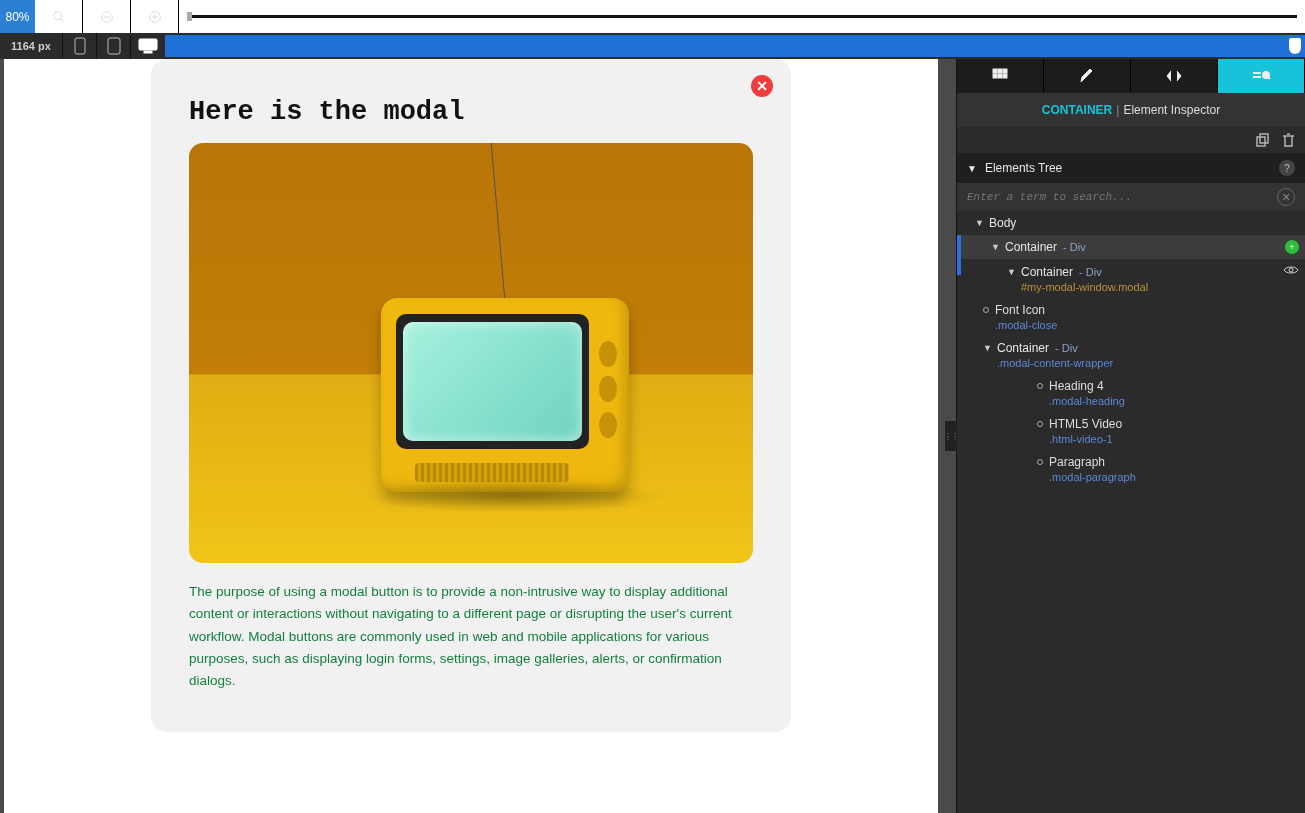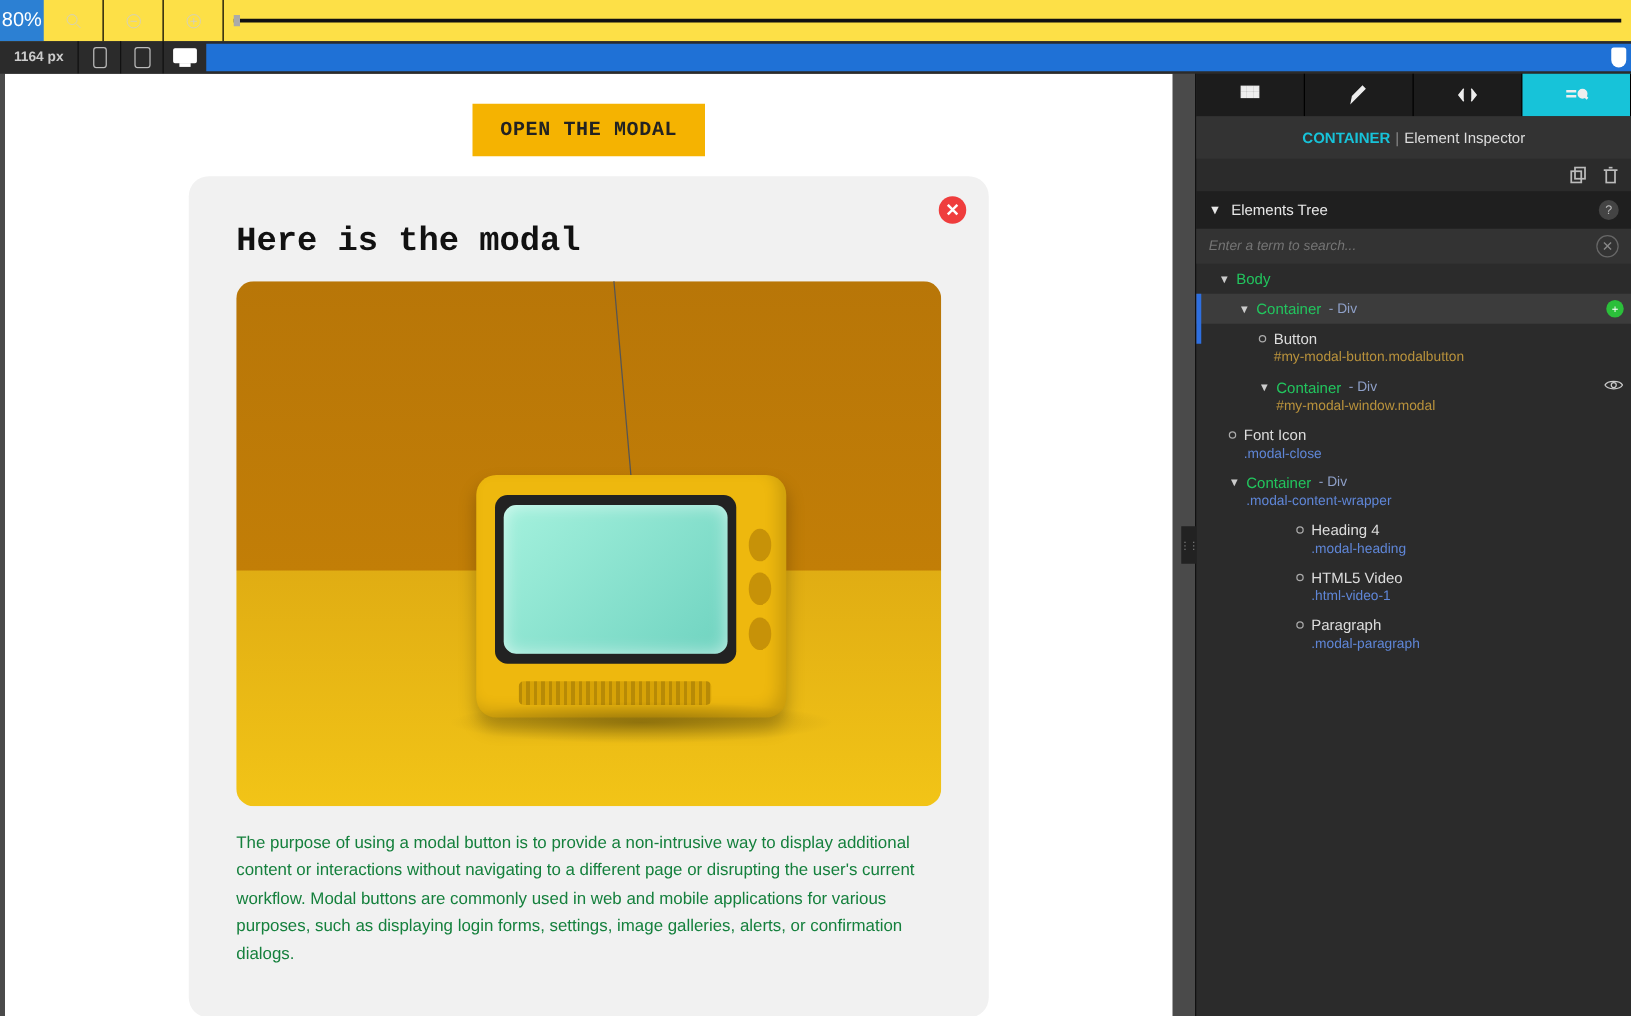--- a/index.html
+++ b/index.html
@@ -1,20 +1,20 @@
 <!DOCTYPE html>
 <html><head>
 <meta charset="utf-8">
 <style>
 * { box-sizing: border-box; margin: 0; padding: 0; }
 html,body { width:100%; height:100%; font-family: -apple-system, "Segoe UI", Helvetica, Arial, sans-serif; color:#e8e8e8; background:#333;}
 body { display:flex; flex-direction:column; height:813px; width:1305px; overflow:hidden;}
 
 
-.topbar1 { height:33px; background:#fde047; display:flex; align-items:center; font-size:16px;}
+.topbar1 { height:33px; background:#ffffff; display:flex; align-items:center; font-size:12px;}
 .topbar1 .zoom-label { width:35px; text-align:center; background:#2c80d3; color:#fff; height:100%; display:flex;align-items:center;justify-content:center;}
 .topbar1 .icon-cell { width:48px; height:100%; display:flex; align-items:center; justify-content:center; border-right:1px solid #000;}
 .topbar1 .icon-cell svg { width:16px; height:16px; stroke:#ccc; fill:none;}
 .topbar1 .slider-area { flex:1; height:100%; display:flex; align-items:center; padding:0 8px;}
 .topbar1 .slider-track { height:3px; background:#111; width:100%; display:block; position:relative;}
 .topbar1 .slider-knob { position:absolute; left:0; top:-3px; width:5px; height:9px; background:#aaa;}
 
 
 .topbar2 { height:26px; background:#2b2b2b; display:flex; align-items:center;font-weight:bold;}
 .topbar2 .width-label { width:62px; text-align:center; font-size:11px; color:#ccc;}
@@ -60,30 +60,30 @@
 .insp-header .left { color:#17c3d9; font-weight:600;}
 .insp-header .sep { margin:0 4px; color:#888;}
 .insp-header .right { color:#ddd;}
 .insp-actions { height:26px; display:flex; align-items:center; justify-content:flex-end; padding-right:10px; gap:12px;}
 .insp-actions svg { stroke:#bbb;}
 
 .tree-header { background:#1f1f1f; height:30px; display:flex; align-items:center; padding:0 10px; font-size:12px; gap:8px;}
 .tree-header .arrow { font-size:10px;}
 .tree-header .help { margin-left:auto; width:16px; height:16px; border-radius:50%; background:#444; display:flex;align-items:center;justify-content:center; font-size:10px; color:#bbb;}
 .search-row { height:28px; background:#333; display:flex; align-items:center; padding:0 10px;}
-.search-row input { flex:1; background:transparent; border:none; color:#ccc; font-size:11px; font-style:italic;}
+.search-row input { flex:1; background:transparent; border:none; color:#ccc; font-size:11px; font-style:italic;font-family:Liberation Mono, monospace;}
 .search-row .clear { color:#888; width:18px;height:18px;border:1px solid #666;border-radius:50%;display:flex;align-items:center;justify-content:center;font-size:11px;}
 
 .tree { flex:1; overflow:auto; font-size:12px;}
 .node { padding:5px 6px 5px 0;}
 .node .row { display:flex; align-items:center; gap:4px;}
 .node .toggle { width:10px; font-size:9px; color:#ccc;}
 .node .bullet { width:6px;height:6px;border:1px solid #aaa;border-radius:50%; margin-right:2px;}
 .node-main { color:#ddd;}
-.node-main.teal { color:#22c55e;}
+.node-main.teal { color:#e5e5e5;}
 .node-type { color:#8fa0c8; font-size:11px; margin-left:2px;}
 .node-sub { color:#b9923c; font-size:11px; padding-top:2px;}
 .node-sub.blue { color:#5f86d7;}
 .node.selected { background:#3c3c3c;}
 .node .badge { margin-left:auto; width:14px;height:14px;border-radius:50%;background:#2bbf3a;display:flex;align-items:center;justify-content:center;color:#fff;font-size:9px;}
 .node .eye { margin-left:auto; }
 .sel-strip { position:absolute; left:0; width:4px; height:40px; background:#2e6fe0;}
 
 .ind-1{padding-left:18px;} .ind-2{padding-left:34px;} .ind-3{padding-left:50px;} .ind-4{padding-left:26px;} .ind-5{padding-left:80px;}
 
@@ -140,21 +140,20 @@
       </svg>
   </div>
   <div class="ruler">
     <div class="marker"></div>
   </div>
 </div>
 
 <div class="main-area">
   <div class="canvas-wrap">
     <div class="canvas">
-      <button class="open-btn">OPEN THE MODAL</button>
       <div class="modal-card">
         <div class="modal-close">✕</div>
         <h4>Here is the modal</h4>
         <div class="video">
           <div class="scene">
             <div class="wall"></div>
             <div class="antenna"></div>
             <div class="tv">
               <div class="body"></div>
               <div class="screen-bezel"></div>
@@ -249,27 +248,20 @@
       <div class="node ind-2 selected" style="position:relative;">
         <div class="sel-strip" style="top:0;"></div>
         <div class="row">
             <span class="toggle">▼</span>
             <span class="node-main teal">Container</span>
             <span class="node-type"> - Div</span>
             <span class="badge">+</span>
           </div>
       </div>
 
-      <div class="node ind-3">
-        <div class="row">
-            <span class="bullet"></span>
-            <span class="node-main">Button</span>
-          </div>
-        <div class="node-sub" style="padding-left:12px;">#my-modal-button.modalbutton</div>
-      </div>
 
       <div class="node ind-3">
         <div class="row">
             <span class="toggle">▼</span>
             <span class="node-main teal">Container</span>
             <span class="node-type"> - Div</span>
           <span class="eye">
             <svg width="16" height="12" viewBox="0 0 16 12" fill="none" stroke="#ccc">
                 <path d="M1 6 C3 2 13 2 15 6 C13 10 3 10 1 6 Z"></path>
                 <circle cx="8" cy="6" r="2"></circle>

